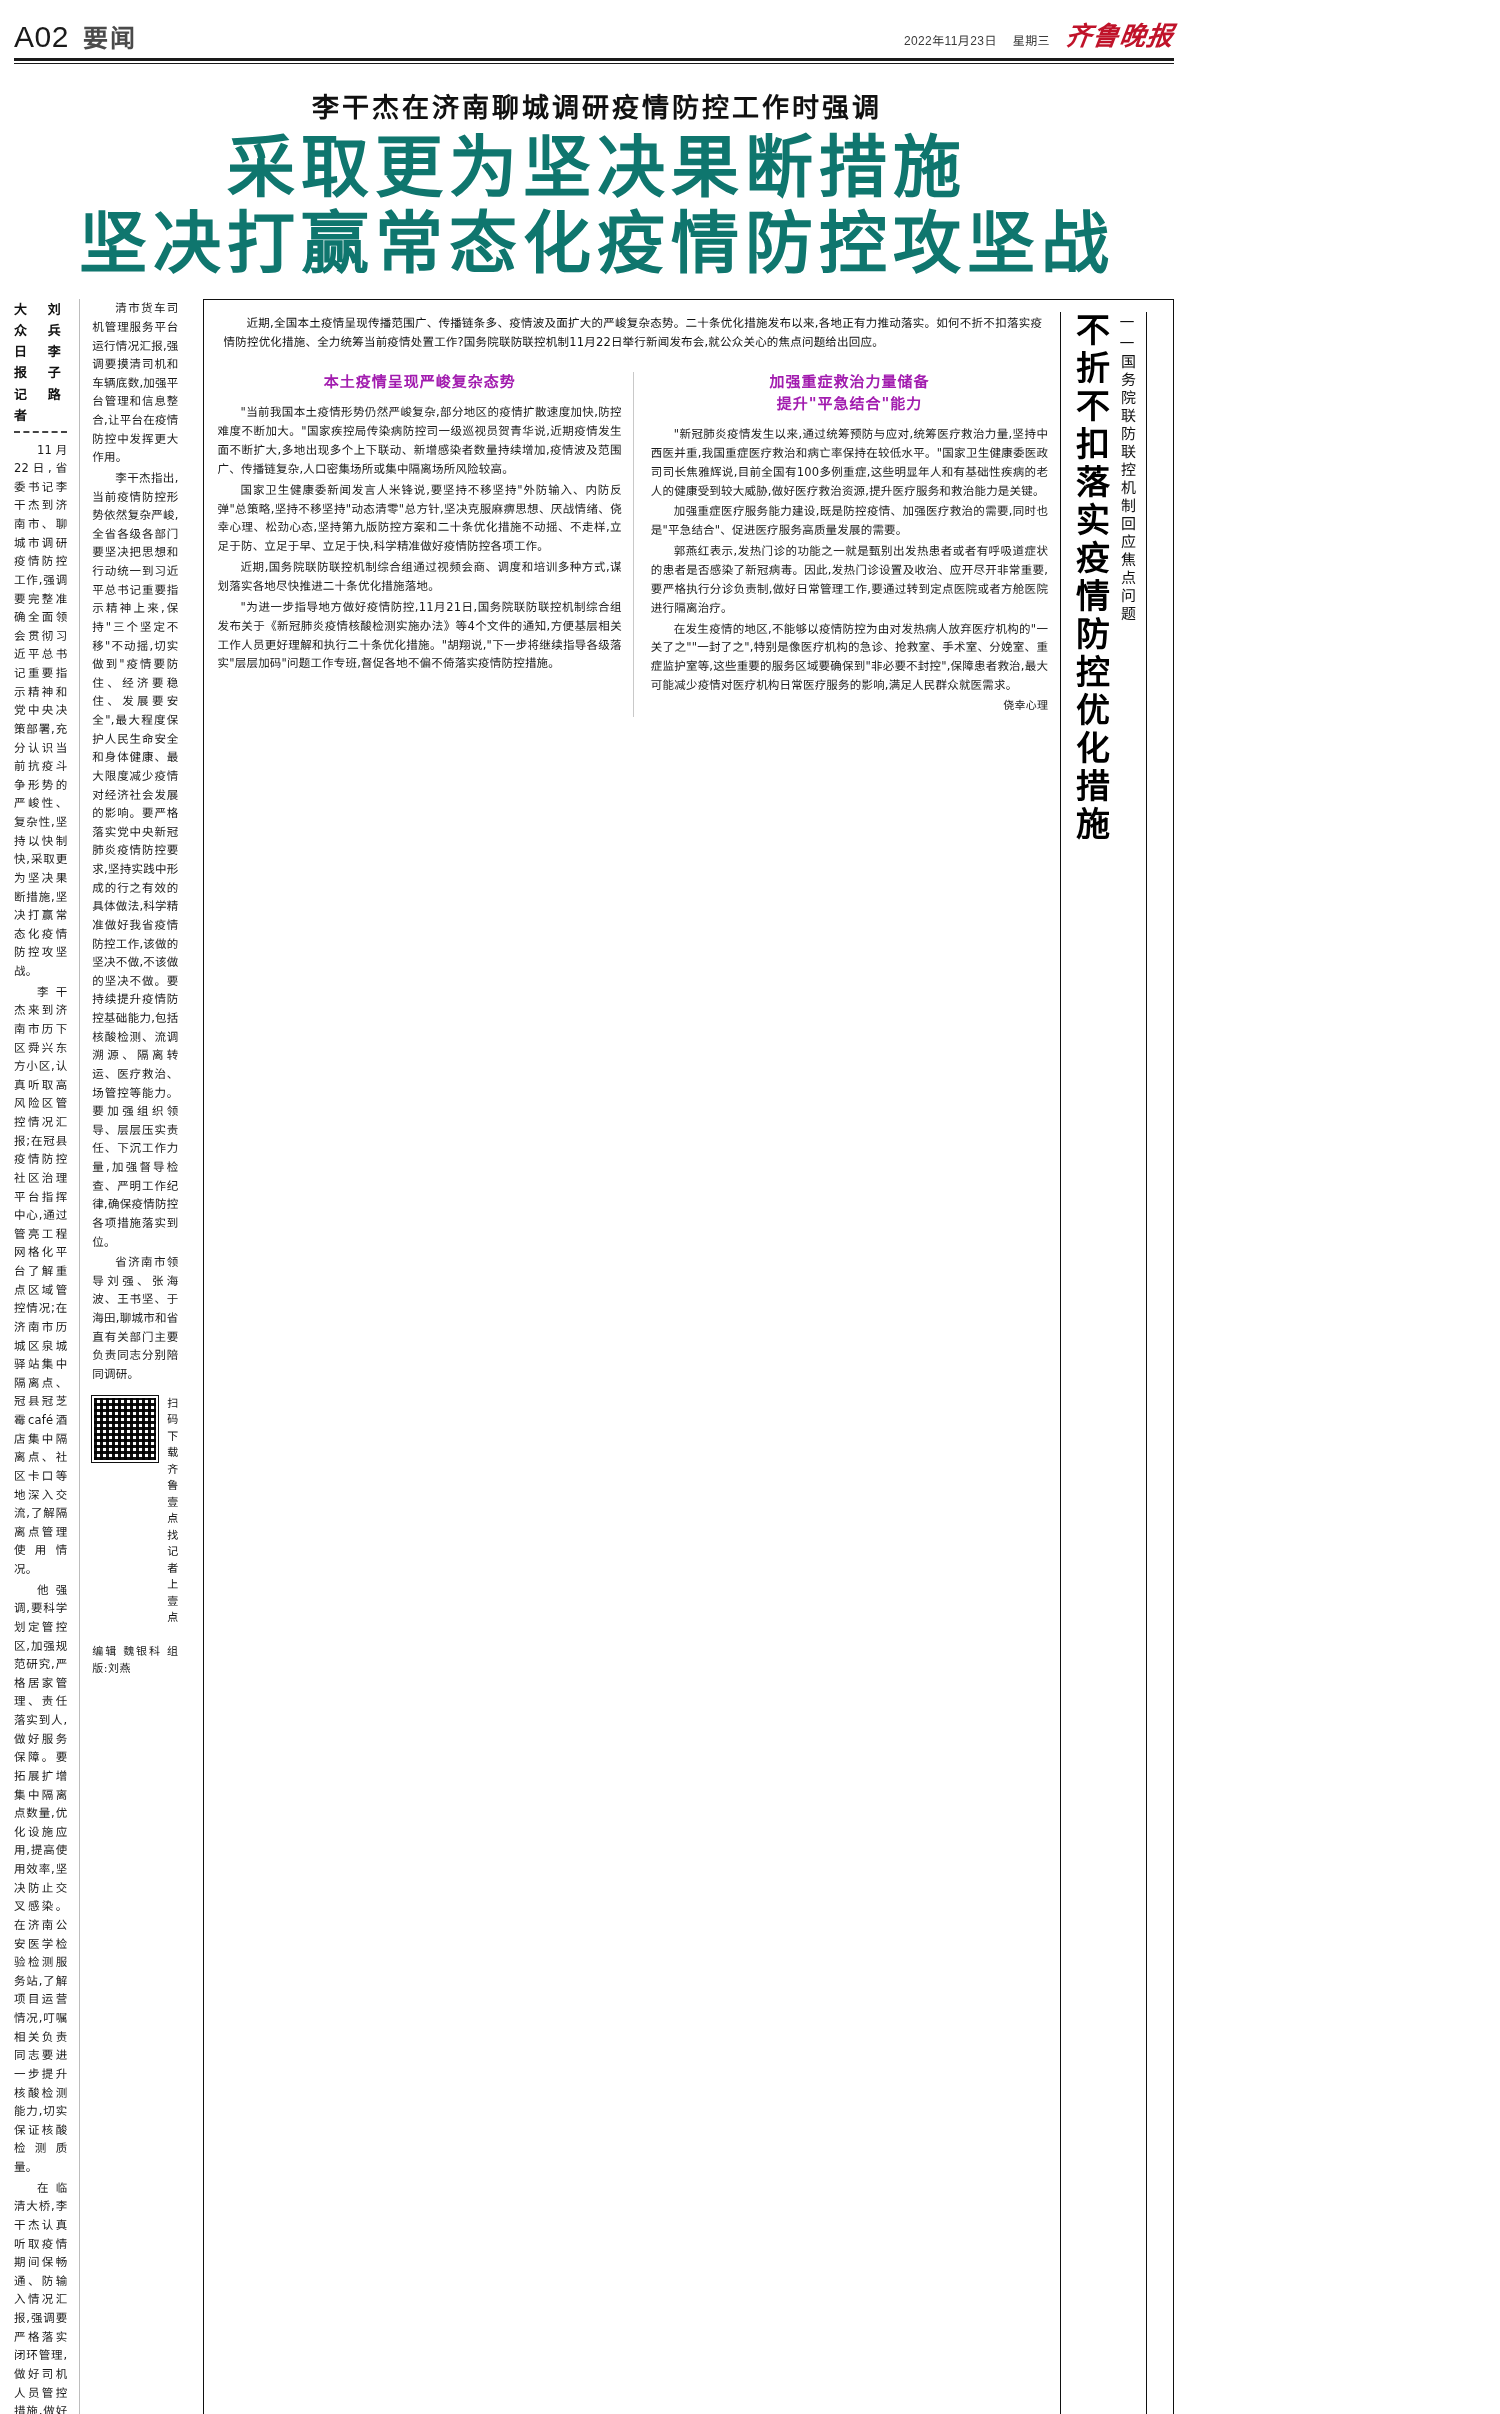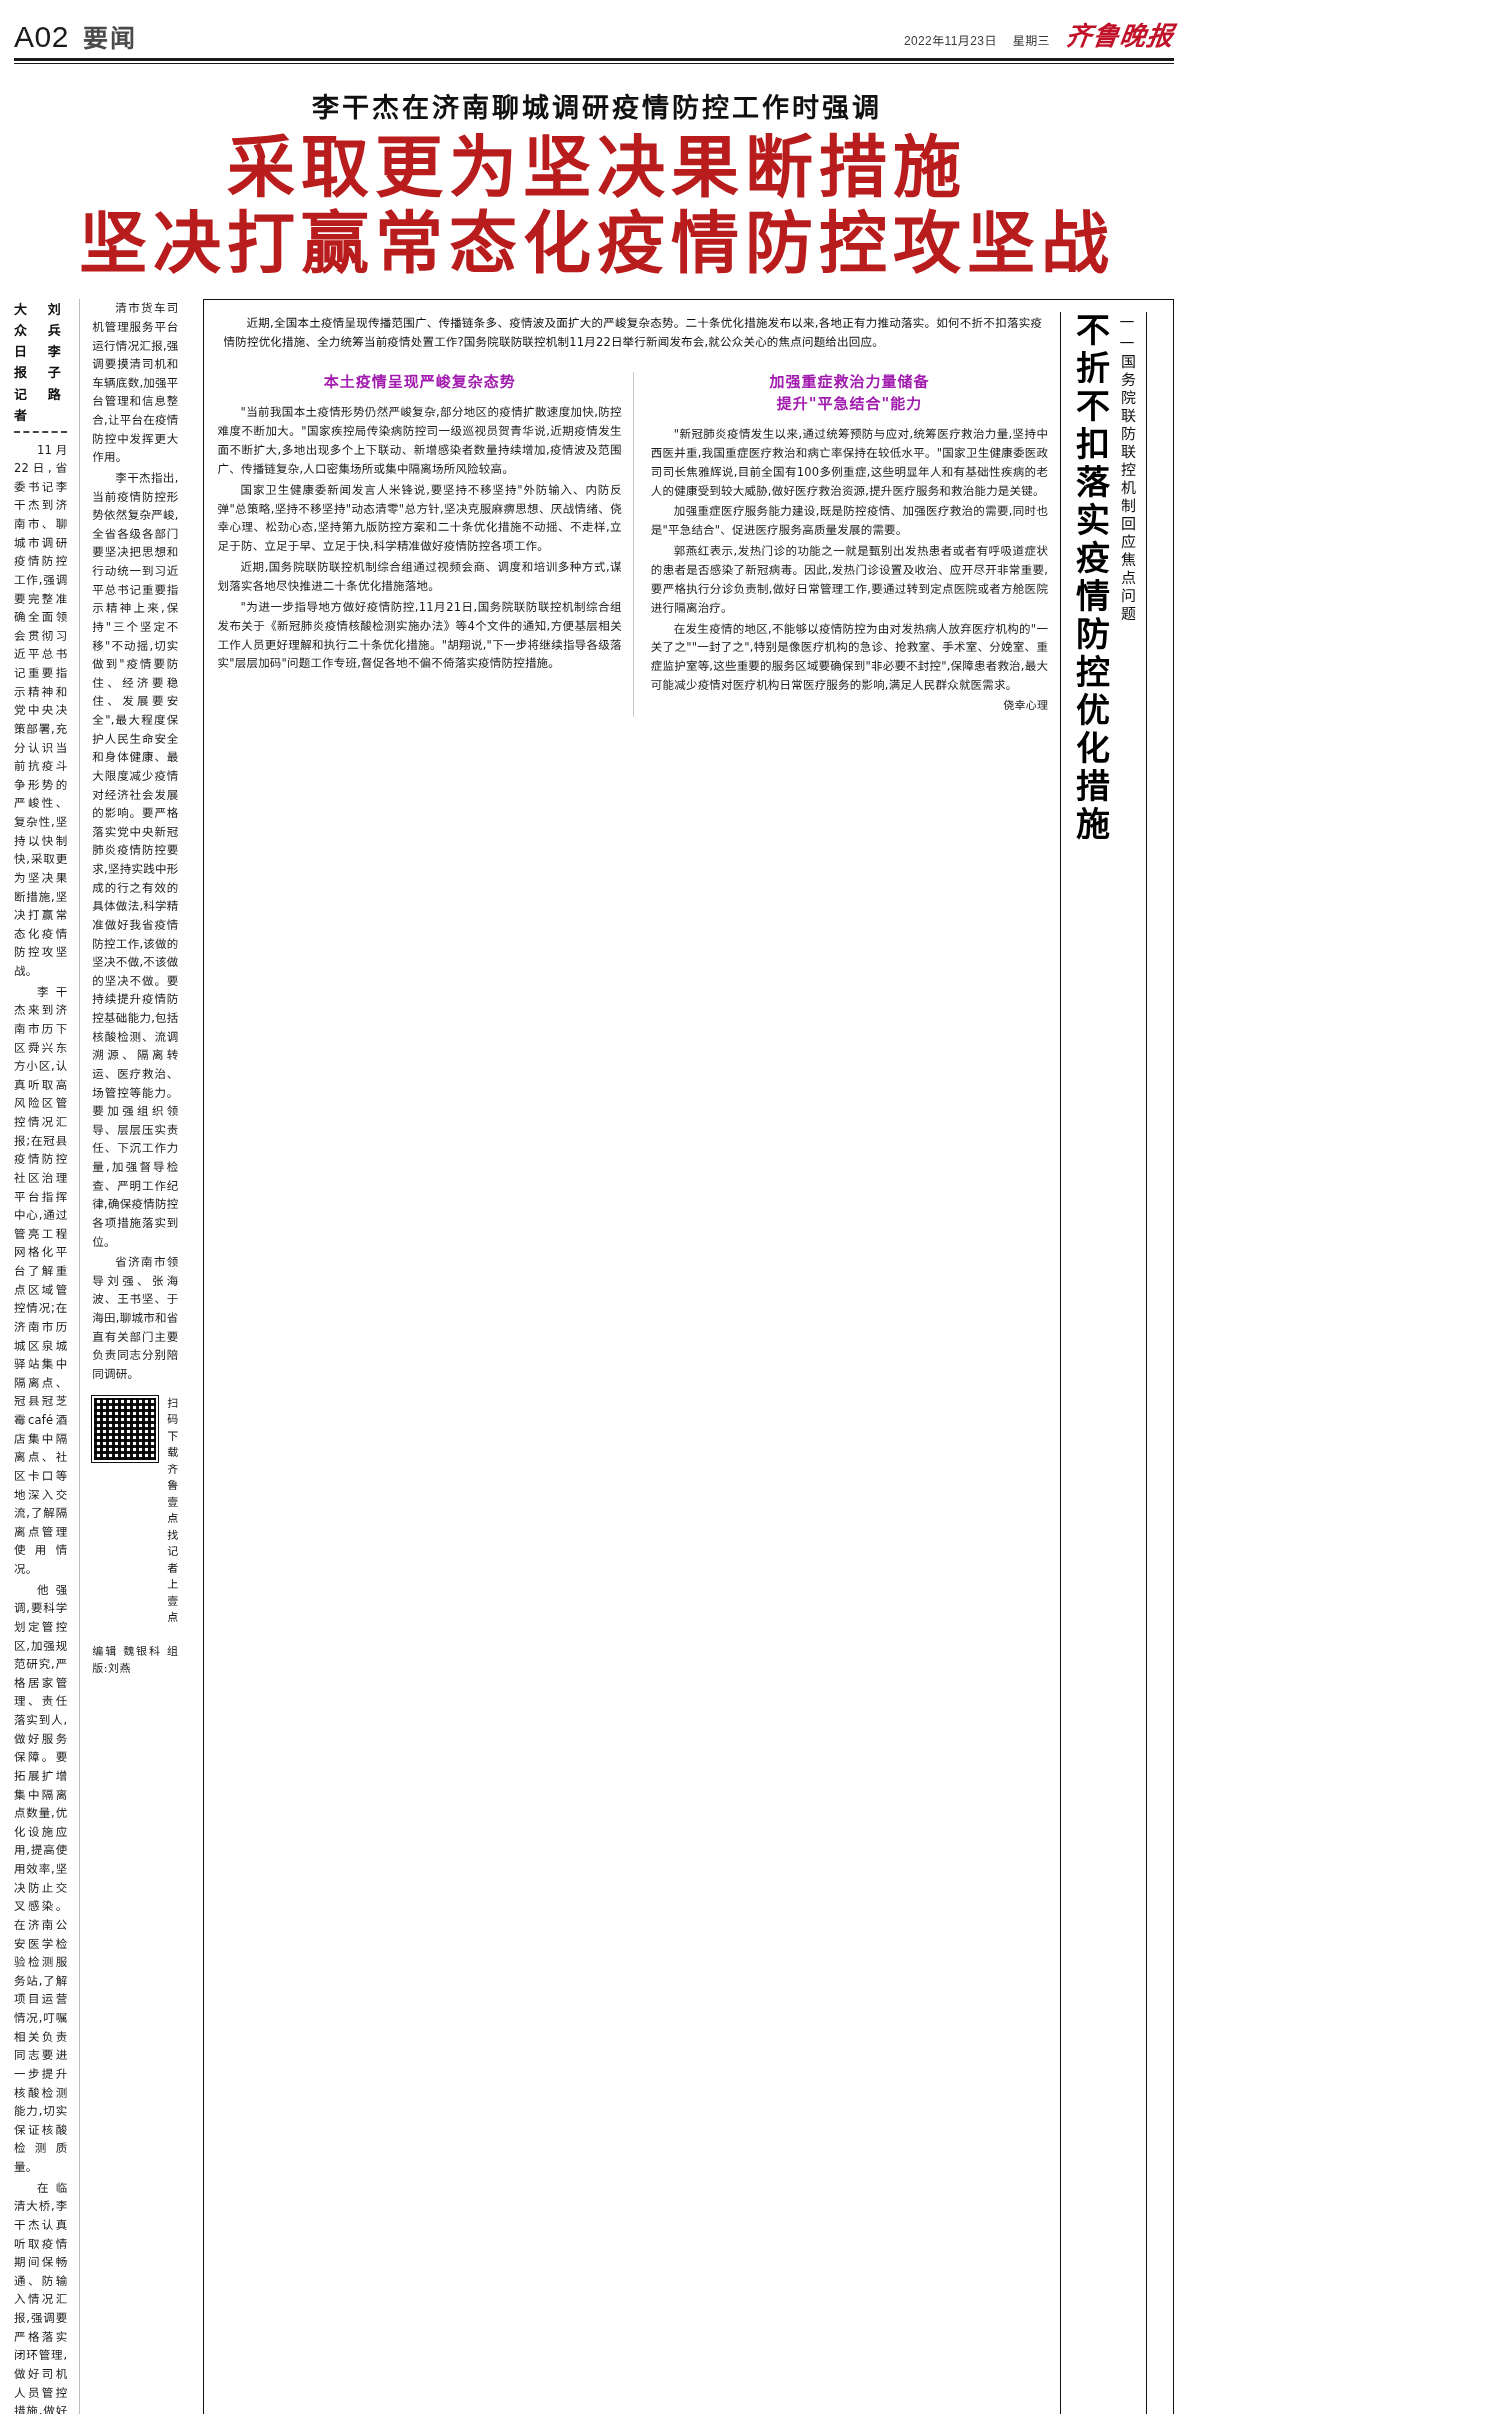--- a/index.html
+++ b/index.html
@@ -35,21 +35,21 @@
   
   .lead{padding:0 14px;box-sizing:border-box;margin-left:6px;}
   .shoulder{
     text-align:center;font-size:27px;font-weight:700;
     font-family:"DejaVu Serif",serif;
     letter-spacing:3px;color:#111;margin:22px 0 4px 0;
   }
   .main-title{
     text-align:center;
     font-family:"DejaVu Serif",serif;
-    font-weight:700;color:#b91c1c;
+    font-weight:700;color:#0f766e;
     font-size:68px;line-height:1.12;letter-spacing:6px;
   }
   .main-title .l2{display:block;}
 
   
   .lead-body{
     display:flex;margin-top:18px;gap:0;
     padding:0 14px;box-sizing:border-box;
     align-items:stretch;
   }

